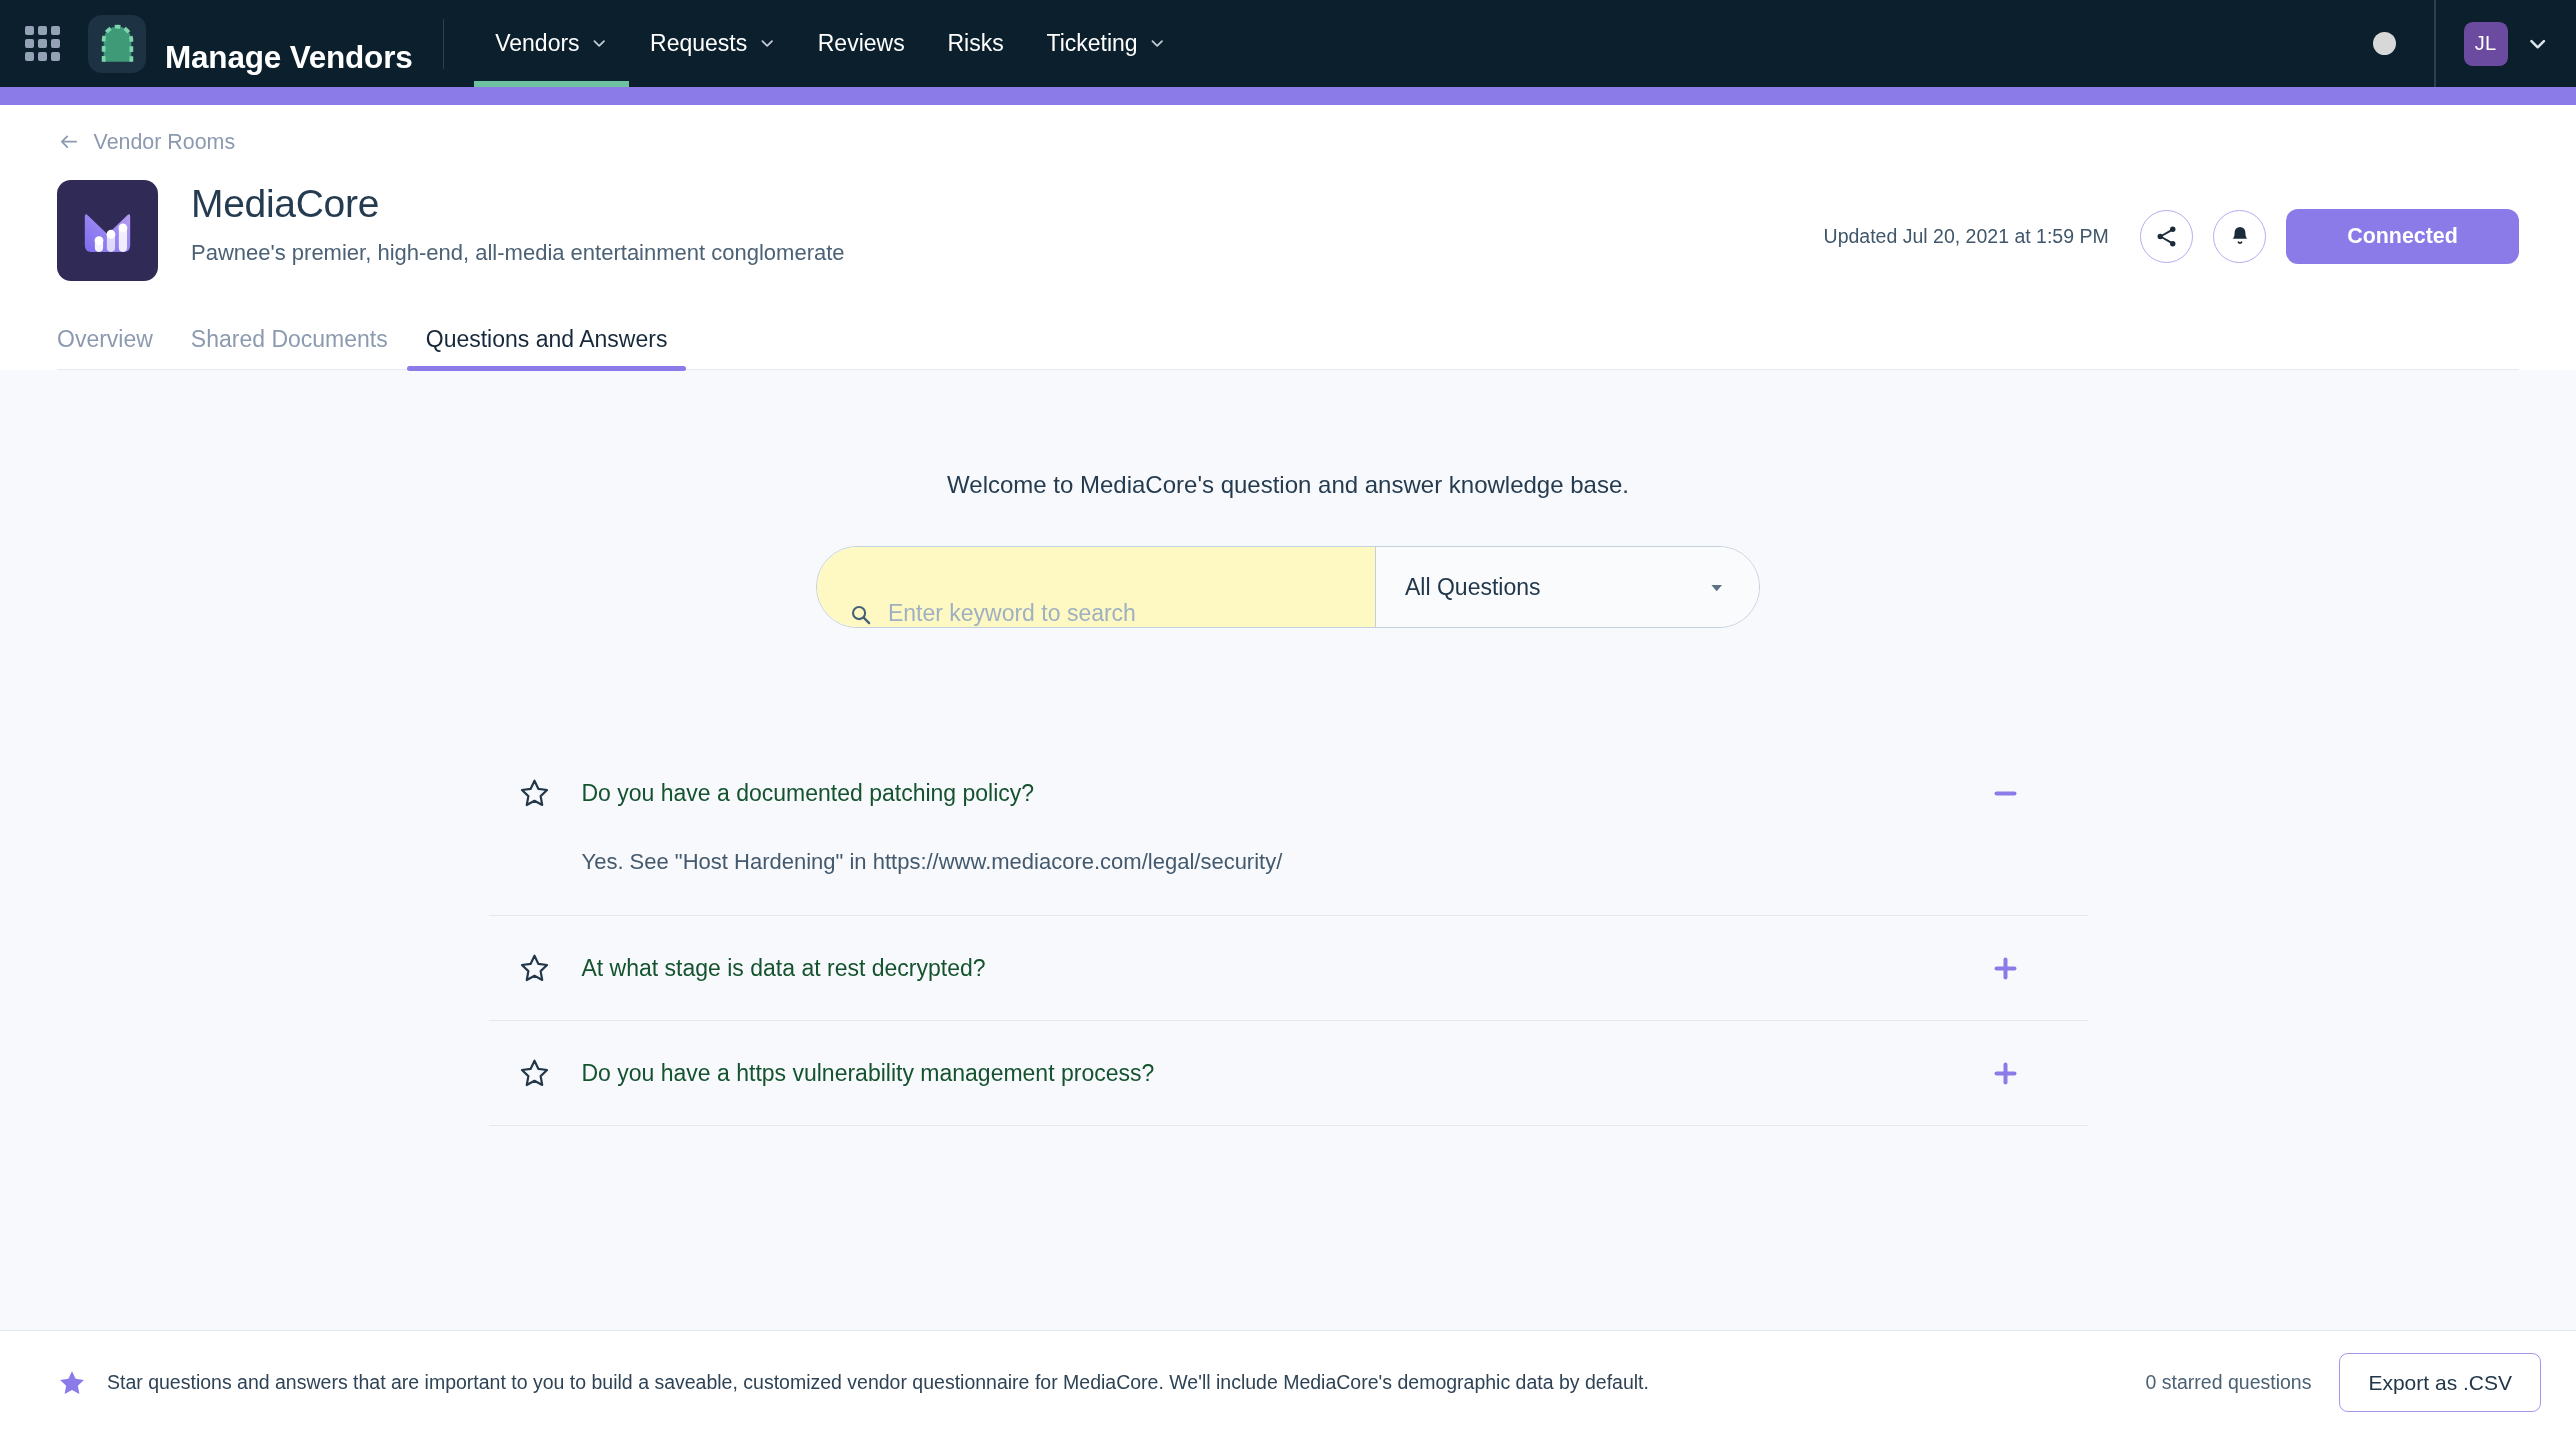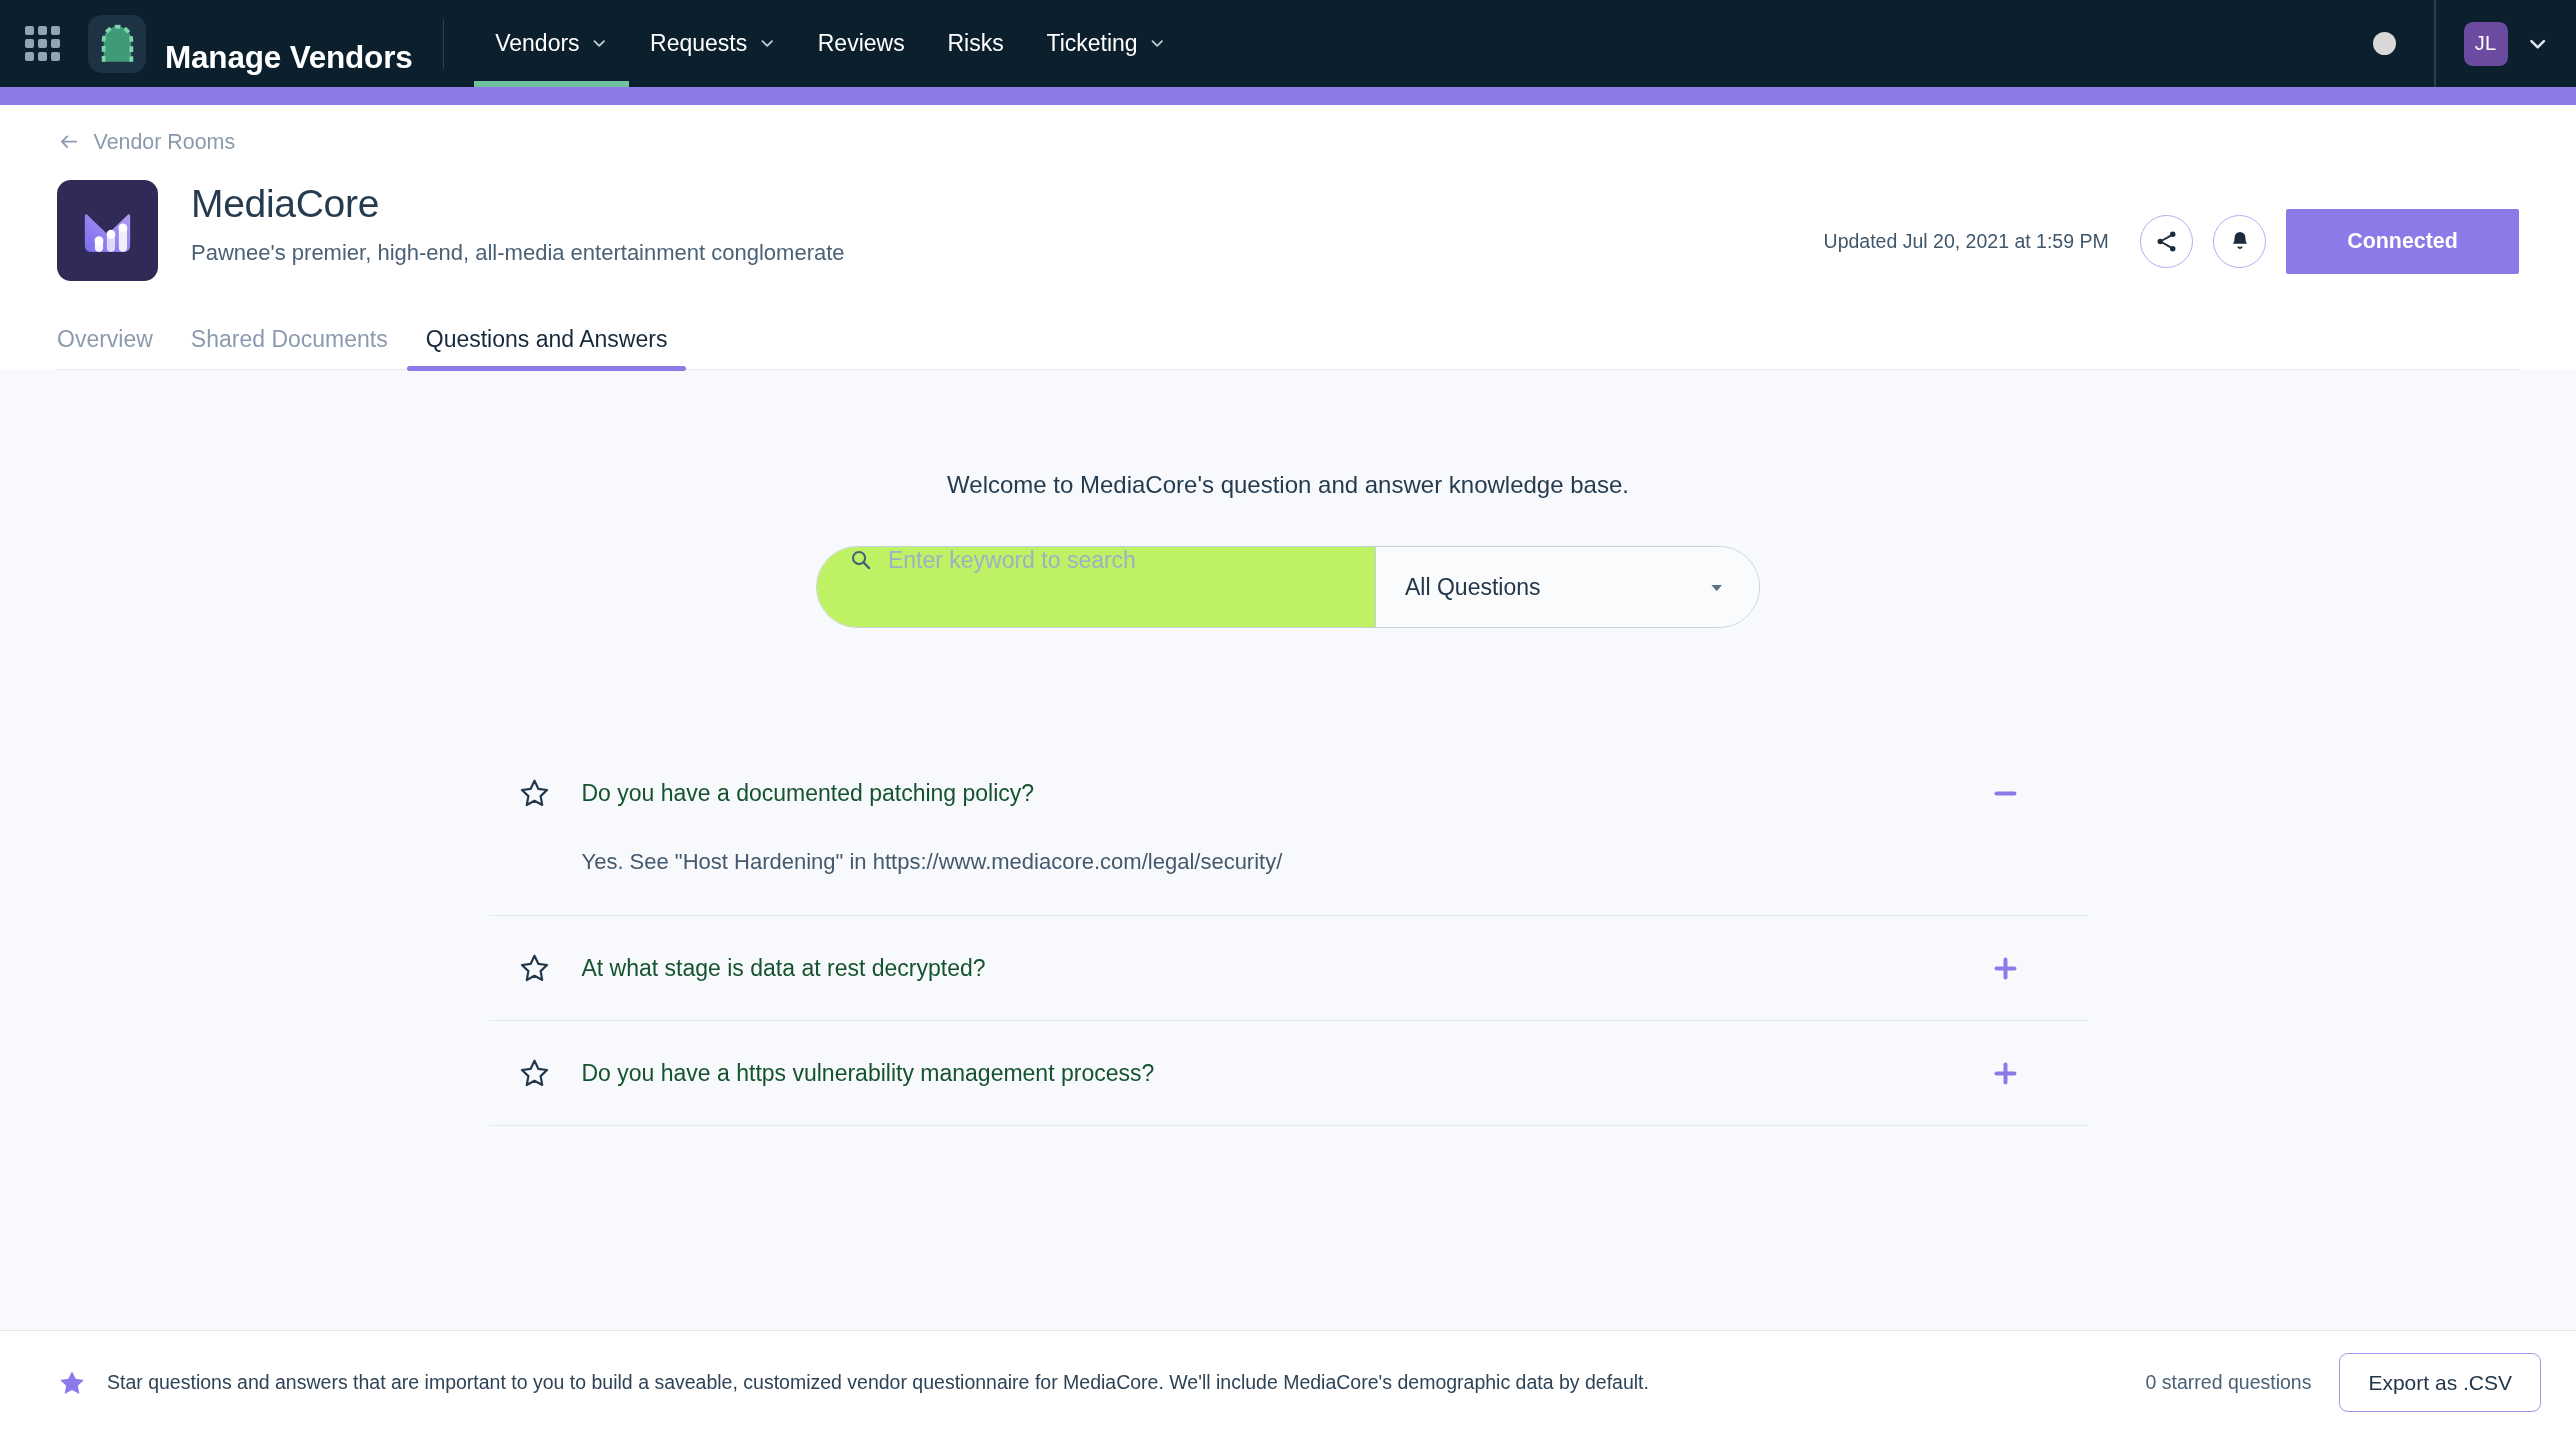--- a/index.html
+++ b/index.html
@@ -140,25 +140,25 @@
   .updated-at { font-size: 19.5px; color: #3f566b; white-space: nowrap; margin-right: 11.3px; }
   .circle-btn {
     width: 53px; height: 53px;
     border-radius: 50%;
     border: 1.3px solid #b9aaf0;
     background: #fff;
     display: flex; align-items: center; justify-content: center;
     cursor: pointer;
   }
   .connected-btn {
-    height: 65px;
+    height: 55px;
     min-width: 233px;
     background: #8b7be8;
     border: none;
-    border-radius: 2px;
+    border-radius: 12px;
     color: #ffffff;
     font-size: 21.4px;
     font-weight: bold;
     cursor: pointer;
     font-family: "Liberation Sans", sans-serif;
     padding: 12px 25px;
   }
 
   
   .tabs {
@@ -204,23 +204,23 @@
     width: 944px;
     height: 82px;
     display: flex;
     border: 1.3px solid #c5d0dd;
     border-radius: 44px;
     overflow: hidden;
     background: #fff;
   }
   .search-left {
     flex: 1;
-    display: flex; align-items: flex-start; gap: 16.4px;
+    display: flex; align-items: flex-end; gap: 16.4px;
     padding: 0 31.5px;
-    background: #bef264;
+    background: #fef9c3;
   }
   .search-input {
     border: none; outline: none;
     background: transparent;
     font-size: 23px;
     color: #253c50;
     width: 100%;
     font-family: "Liberation Sans", sans-serif;
   }
   .search-input::placeholder { color: #9fb0c2; }

